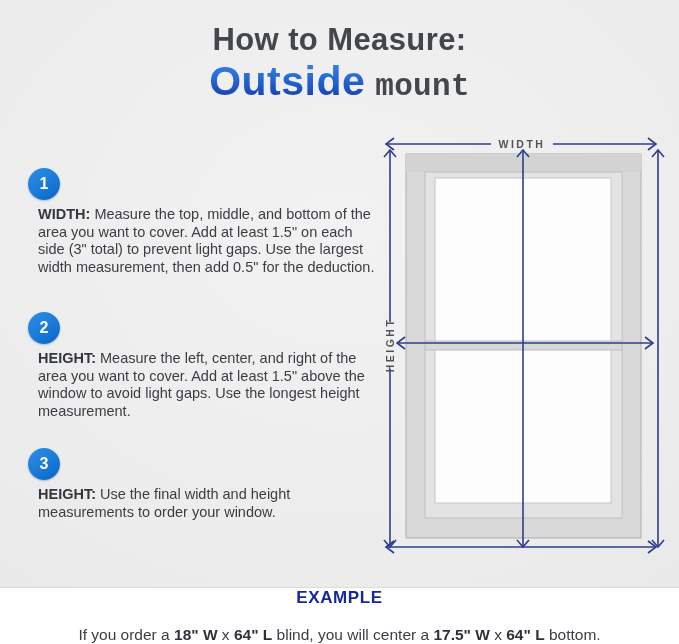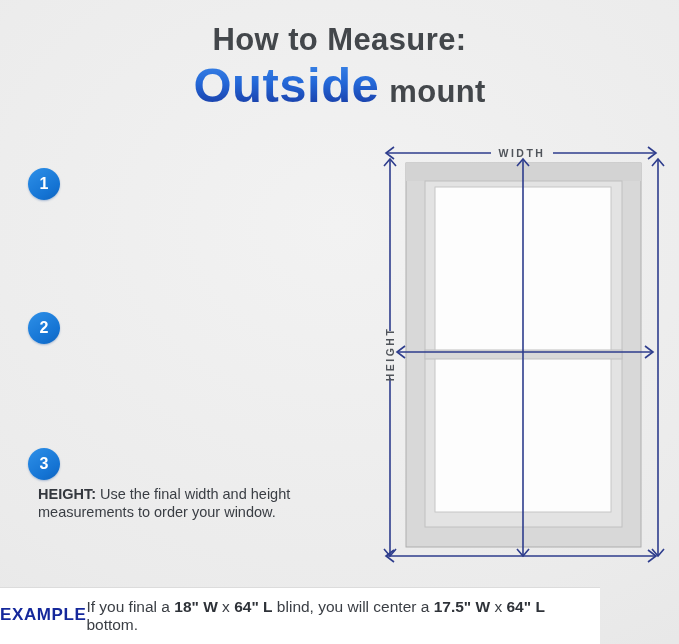--- a/index.html
+++ b/index.html
@@ -10,26 +10,26 @@
   }
   .page{position:absolute;inset:0;}
 
   
   .header{position:absolute;top:22px;left:0;right:0;text-align:center;}
   .title-line1{
     font-size:31px;font-weight:600;color:#43474b;letter-spacing:.4px;line-height:1.15;
   }
   .title-line2{margin-top:1px;line-height:1.1;}
   .title-line2 .hl{
-    font-size:49px;font-weight:800;letter-spacing:.5px;color:#1d55c4;
+    font-size:41px;font-weight:800;letter-spacing:.5px;color:#1d55c4;
     background:linear-gradient(180deg,#3f8ae9 0%, #2468d8 45%, #16339b 100%);
     -webkit-background-clip:text;background-clip:text;-webkit-text-fill-color:transparent;
   }
   .title-line2 .suffix{
-    font-size:31px;font-weight:600;color:#43474b;letter-spacing:.3px;margin-left:10px;
+    font-size:31px;font-weight:600;color:#43474b;letter-spacing:.3px;margin-left:10px;font-family:Liberation Mono, monospace;
   }
 
   
   .steps{position:absolute;left:28px;top:0;width:352px;}
   .step{position:absolute;left:0;width:352px;}
   .step-1{top:168px;}
   .step-2{top:312px;}
   .step-3{top:448px;}
   .badge{
     width:32px;height:32px;border-radius:50%;
@@ -38,31 +38,31 @@
     color:#ffffff;font-weight:700;font-size:16px;
     display:flex;align-items:center;justify-content:center;
   }
   .step-text{
     margin:6px 0 0 10px;width:340px;
     font-size:14.5px;line-height:17.5px;color:#3a3e44;
   }
   .step-text strong{font-weight:700;color:#34383e;}
 
   
-  .diagram{position:absolute;left:375px;top:134px;width:300px;height:440px;}
+  .diagram{position:absolute;left:375px;top:125px;width:300px;height:440px;}
   .diagram svg{display:block;}
   .dim-label{
     font-family:"Liberation Sans",sans-serif;font-size:10.5px;font-weight:600;
     letter-spacing:2.5px;fill:#50545a;
   }
 
   
   .example{
-    position:absolute;left:0;top:588px;width:600px;height:56px;background:#ffffff;
-    display:flex;flex-direction:row;align-items:center;justify-content:flex-end;
+    position:absolute;left:0;top:588px;width:679px;height:56px;background:#ffffff;
+    display:flex;flex-direction:column;align-items:center;justify-content:space-between;
     box-shadow:0 -1px 0 #dcdcdc;
   }
   .example-heading{
     font-size:17px;font-weight:700;color:#15289b;letter-spacing:.6px;margin-bottom:3px;
   }
   .example-line{margin:0;font-size:15.5px;color:#3a3e44;}
   .example-line b{font-weight:700;color:#2e3238;}
 </style>
 </head>
 <body>
@@ -70,23 +70,31 @@
 <div class="page">
 
   <header class="header">
     <div class="title-line1">How to Measure:</div>
     <div class="title-line2"><span class="hl">Outside</span><span class="suffix">mount</span></div>
   </header>
 
   <section class="steps">
     <div class="step step-1">
       <div class="badge">1</div>
+      <p class="step-text">
+        <strong>WIDTH:</strong>
+        <span>Measure the top, middle, and bottom of the area you want to cover. Add at least 1.5" on each side (3" total) to prevent light gaps. Use the largest width measurement, then add 0.5" for the deduction.</span>
+      </p>
     </div>
     <div class="step step-2">
       <div class="badge">2</div>
+      <p class="step-text">
+        <strong>HEIGHT:</strong>
+        <span>Measure the left, center, and right of the area you want to cover. Add at least 1.5" above the window to avoid light gaps. Use the longest height measurement.</span>
+      </p>
     </div>
     <div class="step step-3">
       <div class="badge">3</div>
       <p class="step-text">
         <strong>HEIGHT:</strong>
         <span>Use the final width and height measurements to order your window.</span>
       </p>
     </div>
   </section>
 
@@ -128,16 +136,16 @@
         <path d="M273,416 L281,422 L273,428"></path>
       </g>
 
       <text class="dim-label" x="147" y="19" text-anchor="middle" dominant-baseline="central">WIDTH</text>
       <text class="dim-label" text-anchor="middle" dominant-baseline="central" transform="translate(15,220) rotate(-90)">HEIGHT</text>
     </svg>
   </div>
 
   <footer class="example">
     <div class="example-heading">EXAMPLE</div>
-    <p class="example-line"><span>If you final a </span><b>18" W</b><span> x </span><b>64" L</b><span> blind, you will center a </span><b>17.5" W</b><span> x </span><b>64" L</b><span> bottom.</span></p>
+    <p class="example-line"><span>If you order a </span><b>18" W</b><span> x </span><b>64" L</b><span> blind, you will center a </span><b>17.5" W</b><span> x </span><b>64" L</b><span> bottom.</span></p>
   </footer>
 
 </div>
 
 </body></html>

